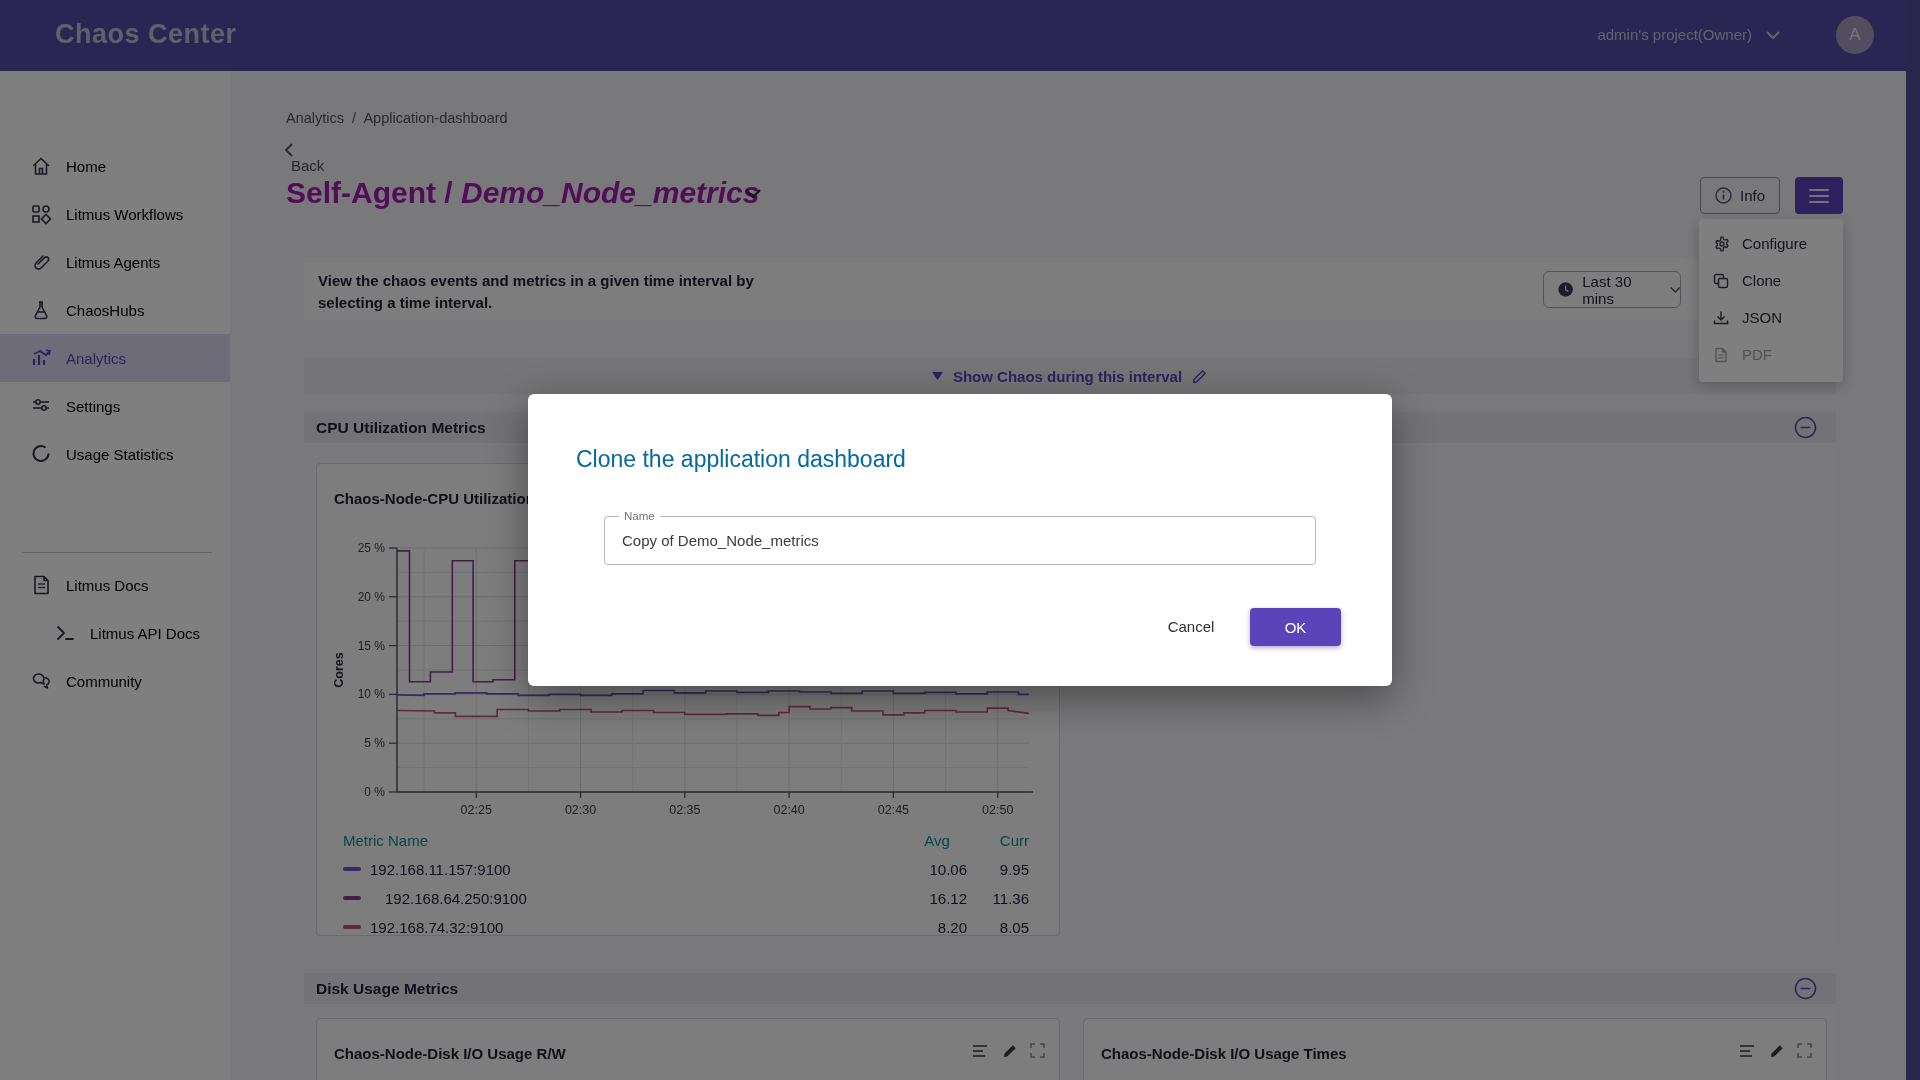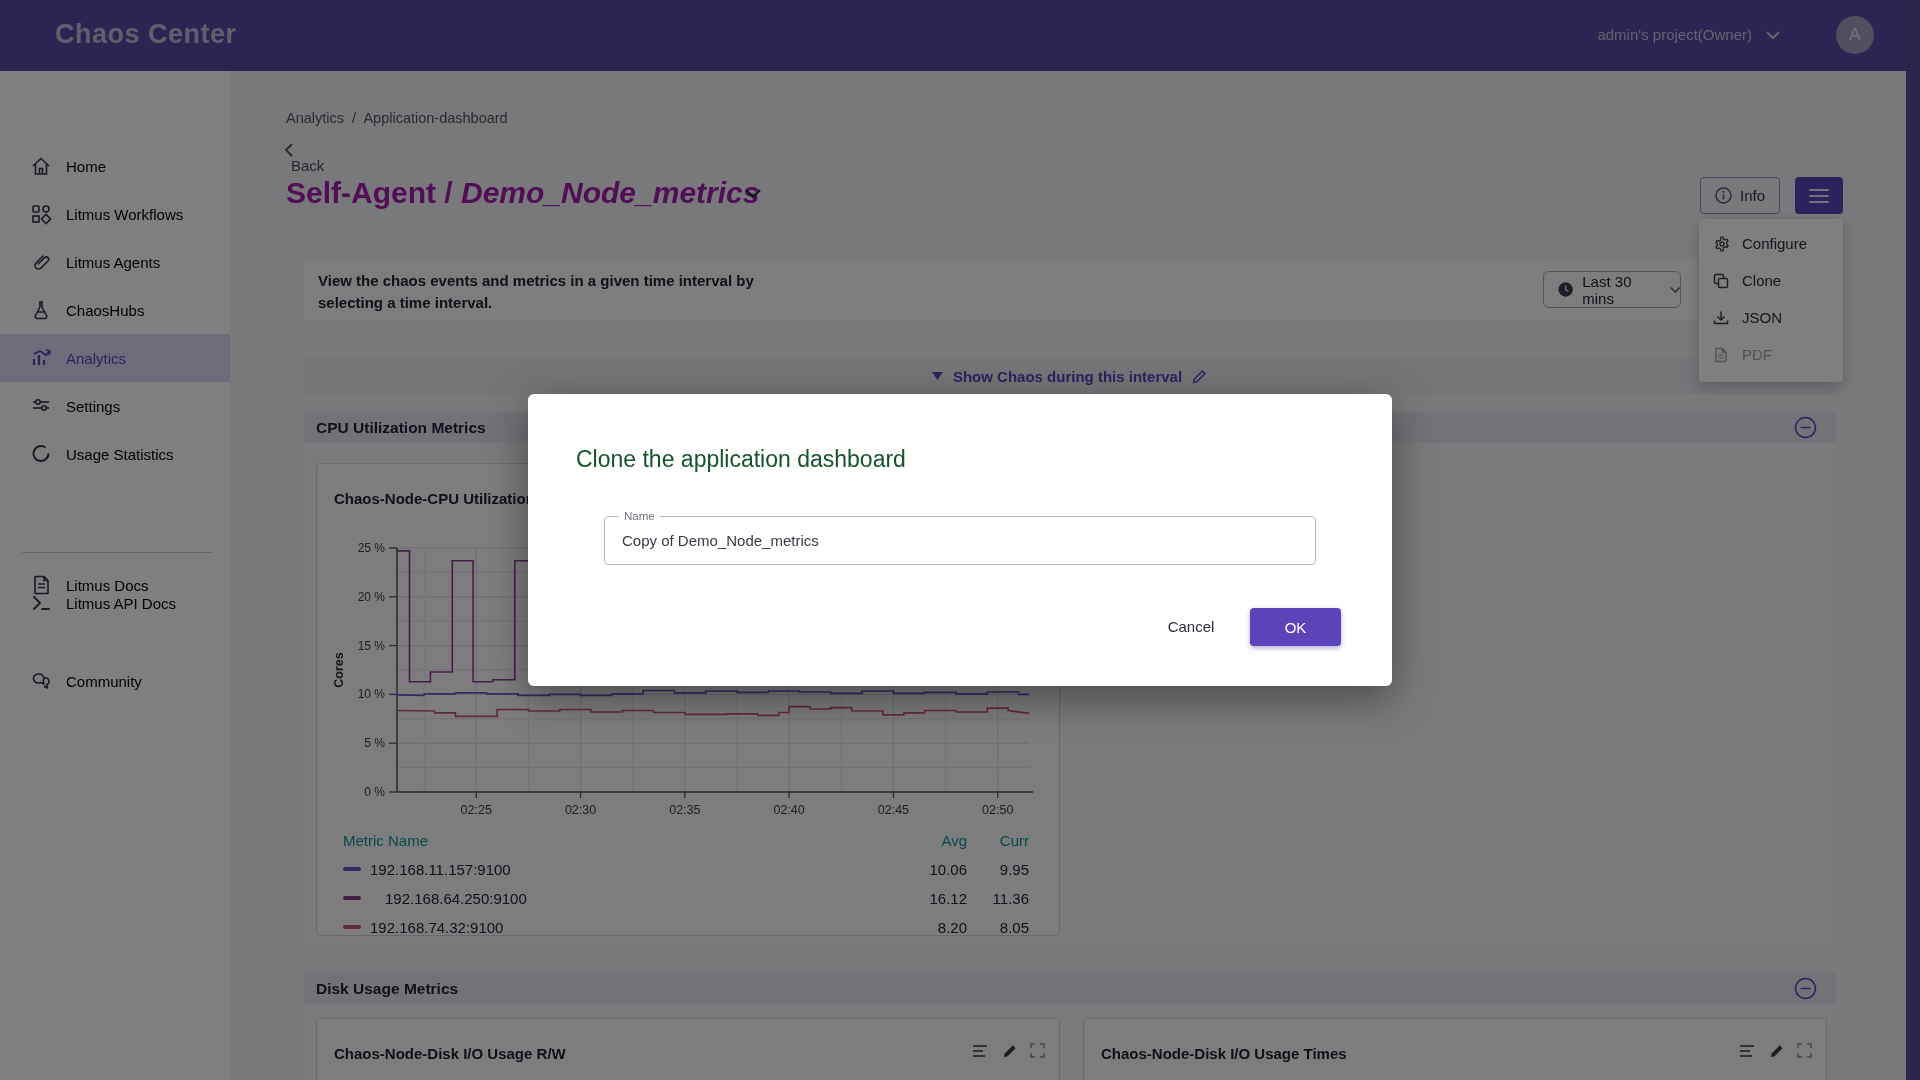--- a/index.html
+++ b/index.html
@@ -78,21 +78,21 @@
   .mt-dash { position:absolute; width:18px; height:4px; border-radius:2px; }
   #table-scrollbar { position:absolute; left:720px; top:3px; width:7px; height:105px; background:#5B44BA; border-radius:4px; }
 
   #disk-card-left { left:12px; top:14px; width:744px; height:140px; }
   #disk-card-right { left:779px; top:14px; width:744px; height:140px; }
 
   
   #backdrop { position:fixed; left:0; top:0; width:1920px; height:1080px; background:rgba(0,0,0,0.5); z-index:50; }
   #modal { position:fixed; left:528px; top:394px; width:864px; height:292px; background:#FFFFFF; border-radius:6px;
     box-shadow:0 12px 40px rgba(0,0,0,.4); z-index:60; }
-  #modal-title { position:absolute; left:48px; top:52px; font-size:23px; font-weight:500; color:#14532d; }
+  #modal-title { position:absolute; left:48px; top:52px; font-size:23px; font-weight:500; color:#0369a1; }
   #name-field { position:absolute; left:76px; top:122px; width:712px; height:49px; border:1px solid #B8B8C2; border-radius:4px; }
   #name-label { position:absolute; left:14px; top:-7px; background:#FFFFFF; padding:0 5px; font-size:11.5px; color:#71717C;text-align:center; }
   #name-value { position:absolute; left:17px; top:15px; font-size:15px; color:#3A3A45; }
   #cancel-btn { position:absolute; left:608px; top:212px; width:110px; height:40px; background:none; border:none;
     font-size:15px; font-weight:500; color:#2E2E3A; font-family:"Liberation Sans",sans-serif; cursor:pointer; }
   #ok-btn { position:absolute; left:722px; top:214px; width:91px; height:38px; background:#5B44BA; border:none;
     border-radius:4px; color:#FFFFFF; font-size:15px; font-family:"Liberation Sans",sans-serif; cursor:pointer;
     box-shadow:0 2px 5px rgba(60,40,140,.4); }
 
   #page-scrollbar { position:absolute; right:0; top:0; width:14px; height:1080px; background:#554D97; z-index:4; }
@@ -169,21 +169,21 @@
   <div id="side-divider"></div>
   <div id="side-doc-items">
       <div class="side-item" style="top: 490px;">
         <svg class="icn" viewBox="0 0 22 22">
           <path d="M5 2.5 H14 L18 6.5 V19.5 H5 Z M14 2.5 V6.5 H18" fill="none" stroke="#33334A" stroke-width="1.6" stroke-linejoin="round"></path>
           <line x1="8" y1="10" x2="15" y2="10" stroke="#33334A" stroke-width="1.4"></line>
           <line x1="8" y1="13.5" x2="15" y2="13.5" stroke="#33334A" stroke-width="1.4"></line>
         </svg>
         <span class="lbl">Litmus Docs</span>
       </div>
-      <div class="side-item" style="top: 508px;">
+      <div class="side-item" style="top: 538px; padding-left: 24px;">
         <svg class="icn" viewBox="0 0 22 22">
           <polyline points="4,5 10,11 4,17" fill="none" stroke="#33334A" stroke-width="1.8" stroke-linecap="round" stroke-linejoin="round"></polyline>
           <line x1="12" y1="17" x2="19" y2="17" stroke="#33334A" stroke-width="1.8" stroke-linecap="round"></line>
         </svg>
         <span class="lbl">Litmus API Docs</span>
       </div>
       <div class="side-item" style="top: 586px;">
         <svg class="icn" viewBox="0 0 22 22">
           <path d="M8.5 4 a5 4.5 0 1 0 2 8.6 L14 14 L13.2 10.8 A5 4.5 0 0 0 8.5 4" fill="none" stroke="#33334A" stroke-width="1.6" stroke-linejoin="round"></path>
           <path d="M13.5 8 a4 3.6 0 1 1 3 6.8 L17.5 18 L14 16.2" fill="none" stroke="#33334A" stroke-width="1.6" stroke-linejoin="round"></path>
@@ -345,21 +345,21 @@
         <text x="562.4224422442244" y="278" text-anchor="middle" font-size="12.5" fill="#3C3C48" font-family="Liberation Sans, sans-serif">02:45</text>
         <line x1="666.7128712871288" y1="256" x2="666.7128712871288" y2="262" stroke="#55555F" stroke-width="1.3"></line>
         <text x="666.7128712871288" y="278" text-anchor="middle" font-size="12.5" fill="#3C3C48" font-family="Liberation Sans, sans-serif">02:50</text>
         <text x="12" y="134" text-anchor="middle" font-size="12.5" font-weight="bold" fill="#2C2C3A" font-family="Liberation Sans, sans-serif" transform="rotate(-90 12 134)">Cores</text>
         <polyline points="66.0,14.9 78.5,14.9 78.5,145.7 99.4,145.7 99.4,136.0 121.3,136.0 121.3,24.7 142.1,24.7 142.1,145.7 161.9,145.7 161.9,143.8 183.8,143.8 183.8,24.7 204.7,24.7 204.7,145.7 224.5,145.7 224.5,136.0 246.4,136.0 246.4,24.7 268.3,24.7 268.3,145.7 289.2,145.7 289.2,143.8 310.0,143.8 310.0,24.7 330.9,24.7 330.9,144.7 351.8,144.7 351.8,136.9 372.6,136.9 372.6,24.7 393.5,24.7 393.5,145.7 414.3,145.7 414.3,142.8 435.2,142.8 435.2,24.7 456.0,24.7 456.0,145.7 476.9,145.7 476.9,136.0 497.8,136.0 497.8,24.7 518.6,24.7 518.6,144.7 539.5,144.7 539.5,142.8 560.3,142.8 560.3,24.7 581.2,24.7 581.2,145.7 602.1,145.7 602.1,136.9 622.9,136.9 622.9,24.7 643.8,24.7 643.8,145.7 664.6,145.7 664.6,143.8 685.5,143.8 685.5,145.1 698.0,145.1" fill="none" stroke="#8A3D8F" stroke-width="1.6"></polyline>
         <polyline points="66.0,158.9 93.1,159.4 93.1,157.9 124.4,157.9 124.4,156.9 155.7,156.9 155.7,157.9 187.0,157.9 187.0,159.4 218.3,159.4 218.3,158.4 249.6,158.4 249.6,159.4 280.8,159.4 280.8,157.9 312.1,157.9 312.1,154.5 343.4,154.5 343.4,156.9 374.7,156.9 374.7,155.0 406.0,155.0 406.0,156.4 437.3,156.4 437.3,155.0 468.6,155.0 468.6,156.0 499.8,156.0 499.8,157.4 531.1,157.4 531.1,155.0 562.4,155.0 562.4,157.4 593.7,157.4 593.7,156.4 625.0,156.4 625.0,157.9 656.3,157.9 656.3,156.0 687.6,156.0 687.6,158.4 698.0,158.4" fill="none" stroke="#7450C8" stroke-width="1.6"></polyline>
         <polyline points="66.0,174.5 103.5,175.0 103.5,176.9 124.4,176.9 124.4,180.4 166.1,180.4 166.1,173.5 197.4,173.5 197.4,175.0 228.7,175.0 228.7,173.5 260.0,173.5 260.0,176.0 291.3,176.0 291.3,174.5 322.6,174.5 322.6,176.5 353.8,176.5 353.8,178.4 395.6,178.4 395.6,177.9 426.8,177.9 426.8,179.4 447.7,179.4 447.7,176.5 458.1,176.5 458.1,170.6 479.0,170.6 479.0,173.0 499.8,173.0 499.8,171.6 520.7,171.6 520.7,175.0 552.0,175.0 552.0,178.9 572.9,178.9 572.9,176.9 593.7,176.9 593.7,174.5 625.0,174.5 625.0,176.0 656.3,176.0 656.3,172.1 677.1,172.1 677.1,174.5 698.0,177.4" fill="none" stroke="#C25570" stroke-width="1.6"></polyline>
       </svg>
     <div id="metric-table">
         <div class="mt-header" style="left: 26px; top: 8px;">Metric Name</div>
-        <div class="mt-header" style="left: 590px; top: 8px; width: 60px; text-align: right;">Avg</div>
+        <div class="mt-header" style="left: 590px; top: 8px; width: 60px; text-align: center;">Avg</div>
         <div class="mt-header" style="left: 652px; top: 8px; width: 60px; text-align: right;">Curr</div>
         <div class="mt-dash" style="left: 26px; top: 43px; background: rgb(116, 80, 200);"></div>
         <div class="mt-row-name" style="left: 53px; top: 37px;">192.168.11.157:9100</div>
         <div class="mt-num" style="left: 590px; top: 37px;">10.06</div>
         <div class="mt-num" style="left: 652px; top: 37px;">9.95</div>
         <div class="mt-dash" style="left: 26px; top: 72px; background: rgb(138, 61, 143);"></div>
         <div class="mt-row-name" style="left: 68px; top: 66px; text-align: right;">192.168.64.250:9100</div>
         <div class="mt-num" style="left: 590px; top: 66px;">16.12</div>
         <div class="mt-num" style="left: 652px; top: 66px;">11.36</div>
         <div class="mt-dash" style="left: 26px; top: 101px; background: rgb(194, 85, 112);"></div>

